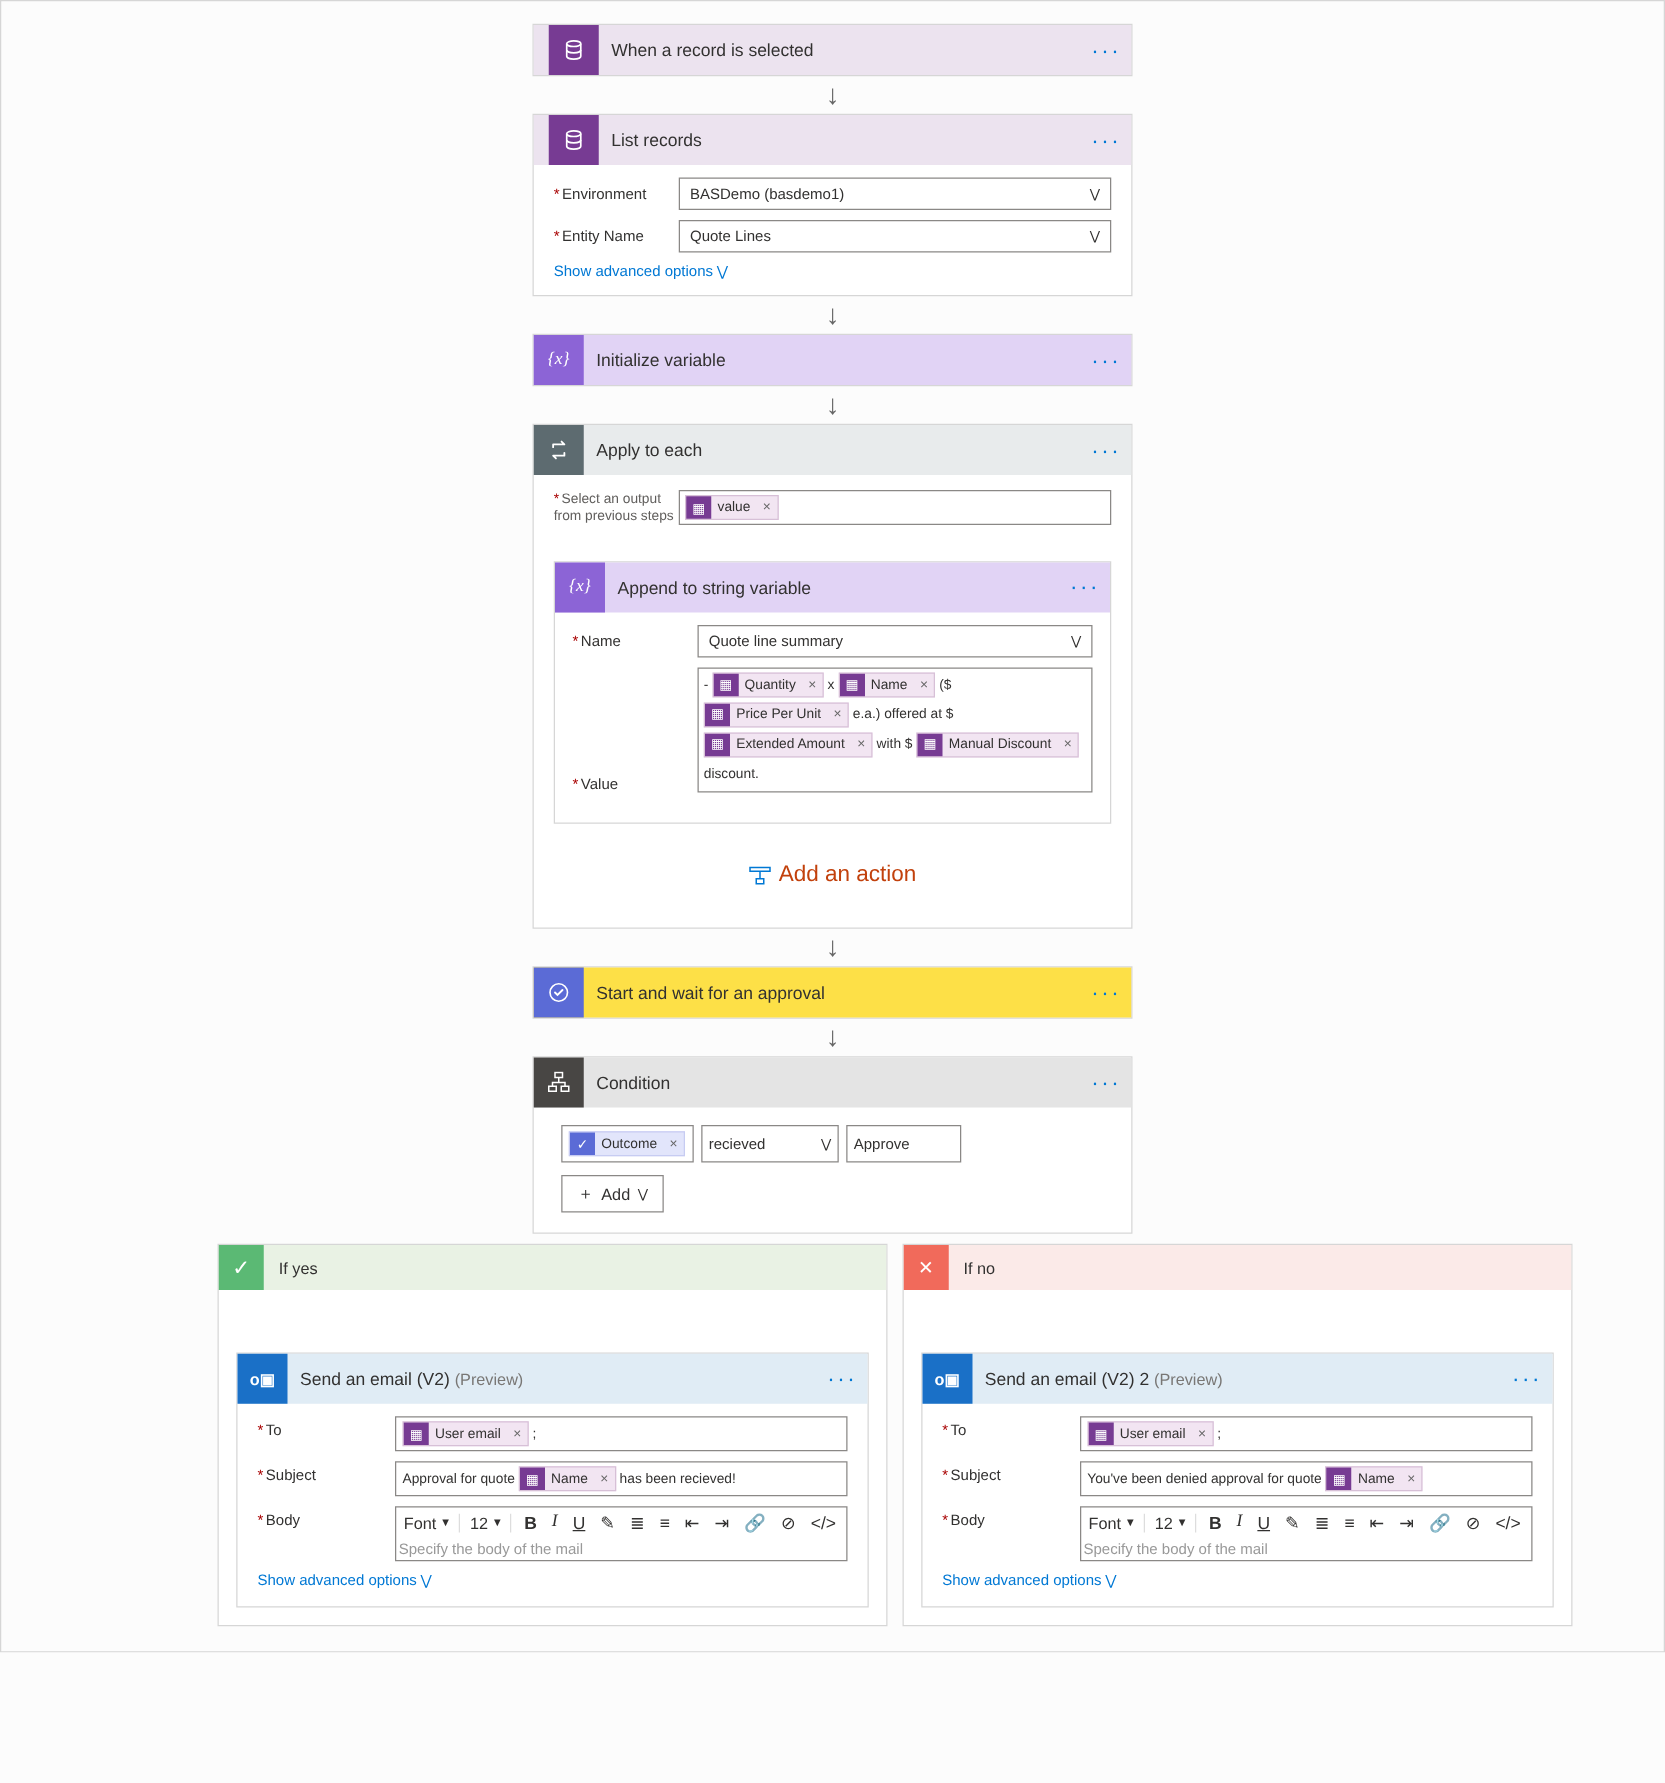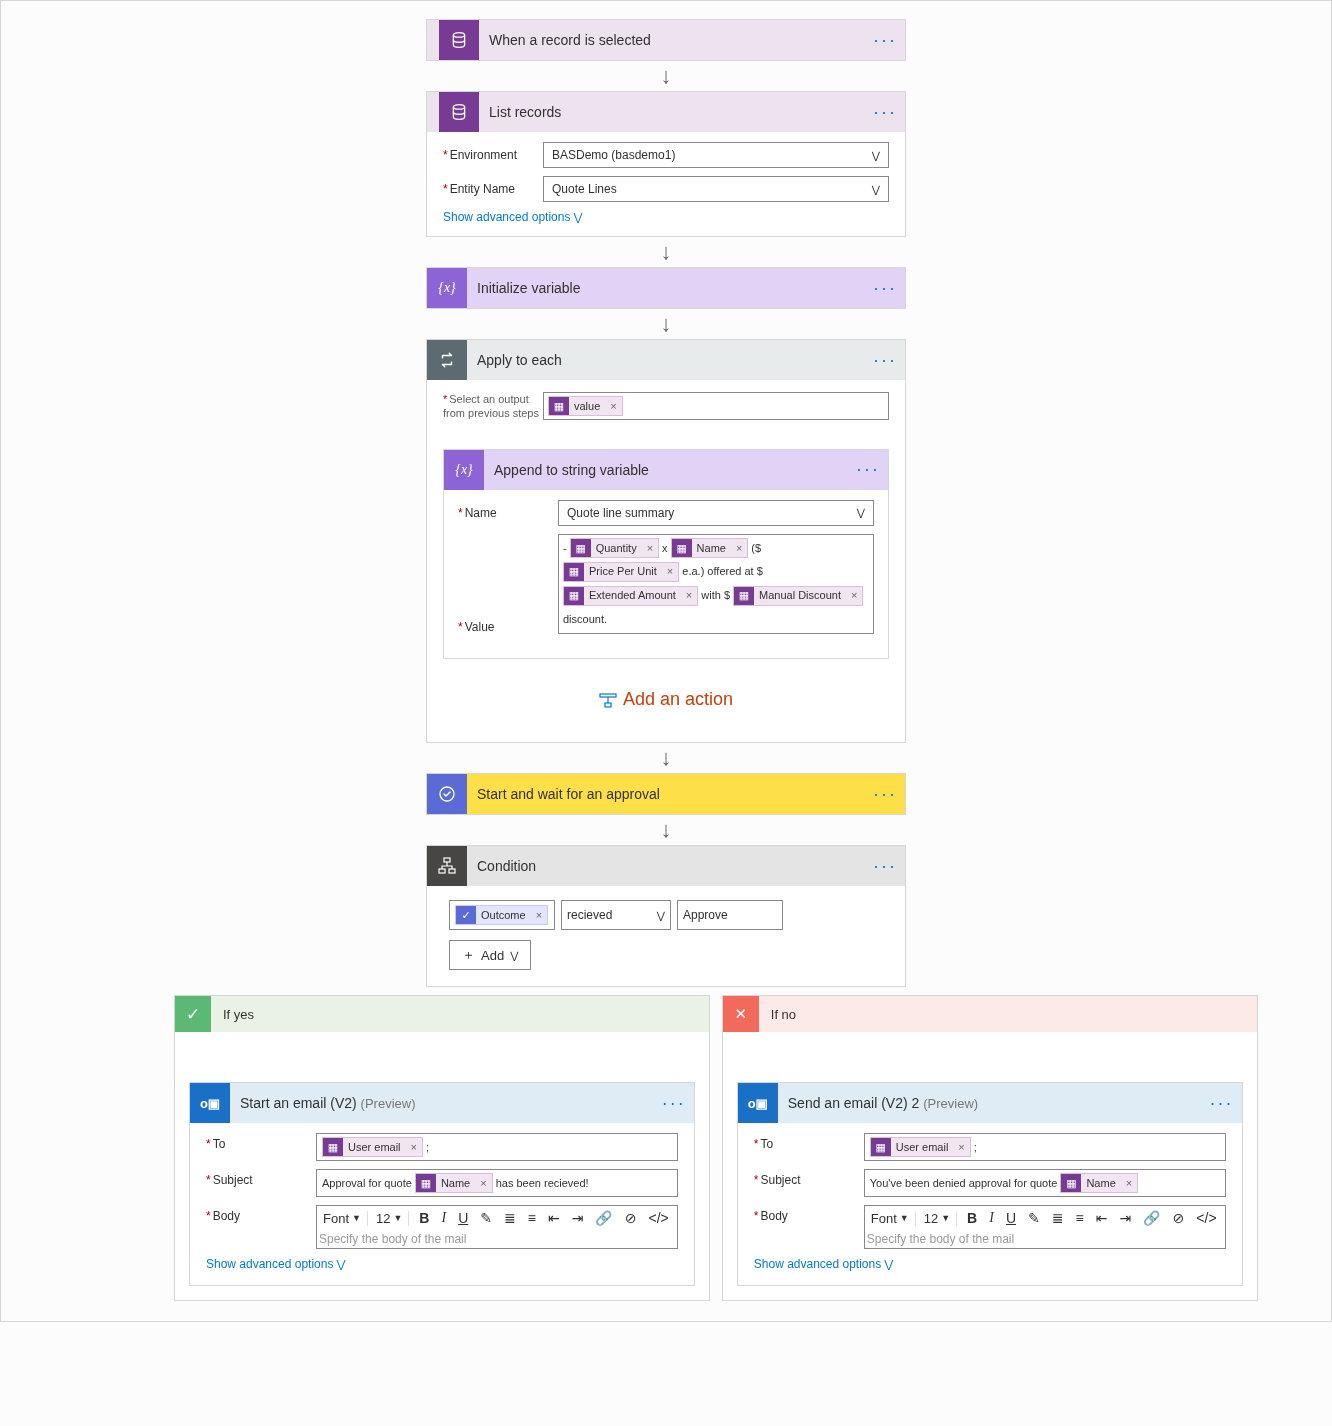--- a/index.html
+++ b/index.html
@@ -34,21 +34,21 @@
   .sel-lbl .req { color: #a80000; margin-right: 2px; }
   .token-box { flex: 1; border: 1px solid #8a8886; min-height: 26px; padding: 3px 4px; display: flex; flex-wrap: wrap; align-items: center; gap: 3px; background: #fff; font-size: 11px; }
   .inner-card { margin-top: 28px; border: 1px solid #d6d6d6; }
   .inner-card .card-body { padding: 10px 14px 16px 14px; }
   .add-link { color: #c2410c; font-size: 18px; display: flex; align-items: center; gap: 6px; cursor: pointer; margin: 30px 0 16px 0; justify-content: center; }
   .cond-body { padding: 14px 22px 16px 22px; }
   .cond-row { display: flex; gap: 6px; margin-bottom: 10px; }
   .cond-field { border: 1px solid #8a8886; height: 30px; padding: 3px 5px; display: flex; align-items: center; font-size: 12px; background: #fff; }
   .cond-field.left { width: 106px; }
   .cond-field.mid { width: 110px; justify-content: space-between; }
-  .cond-field.right { width: 106px; }
+  .cond-field.right { width: 92px; }
   .add-btn { border: 1px solid #8a8886; height: 30px; padding: 0 12px; display: inline-flex; align-items: center; gap: 6px; font-size: 13px; background: #fff; cursor: pointer; }
   .branches { display: flex; gap: 12px; width: 984px; margin: 8px auto 0 auto; }
   .branch { flex: 1; border: 1px solid #d6d6d6; background: #fff; }
   .branch-head { height: 36px; display: flex; align-items: center; }
   .yes-icon { width: 36px; height: 36px; background: #5bb974; color: #fff; display: flex; align-items: center; justify-content: center; font-size: 17px; }
   .no-icon { width: 36px; height: 36px; background: #f16a5b; color: #fff; display: flex; align-items: center; justify-content: center; font-size: 15px; }
   .branch-title { padding-left: 12px; font-size: 13px; }
   .bg-yes-head { background: #e9f2e4; }
   .bg-no-head { background: #fbeae8; }
   .branch-body { padding: 50px 14px 14px 14px; }
@@ -297,21 +297,21 @@
       <div class="branch">
         <div class="branch-head bg-yes-head">
           <div class="yes-icon">✓</div>
           <div class="branch-title">If yes</div>
         </div>
         <div class="branch-body">
           <div class="email-card">
             <div class="email-head">
               <div class="email-icon">o▣</div>
               <div class="email-title">
-                <span>Start an email (V2)</span> <span class="prev">(Preview)</span>
+                <span>Send an email (V2)</span> <span class="prev">(Preview)</span>
               </div>
               <div class="hdr-more">···</div>
             </div>
             <div class="email-body">
               <div class="email-row">
                 <div class="email-lbl"><span class="req">*</span><span>To</span></div>
                 <div class="email-field">
                   <span class="token tok-purple">
                       <span class="tok-icon">▦</span>
                       <span class="tok-txt">User email</span>

